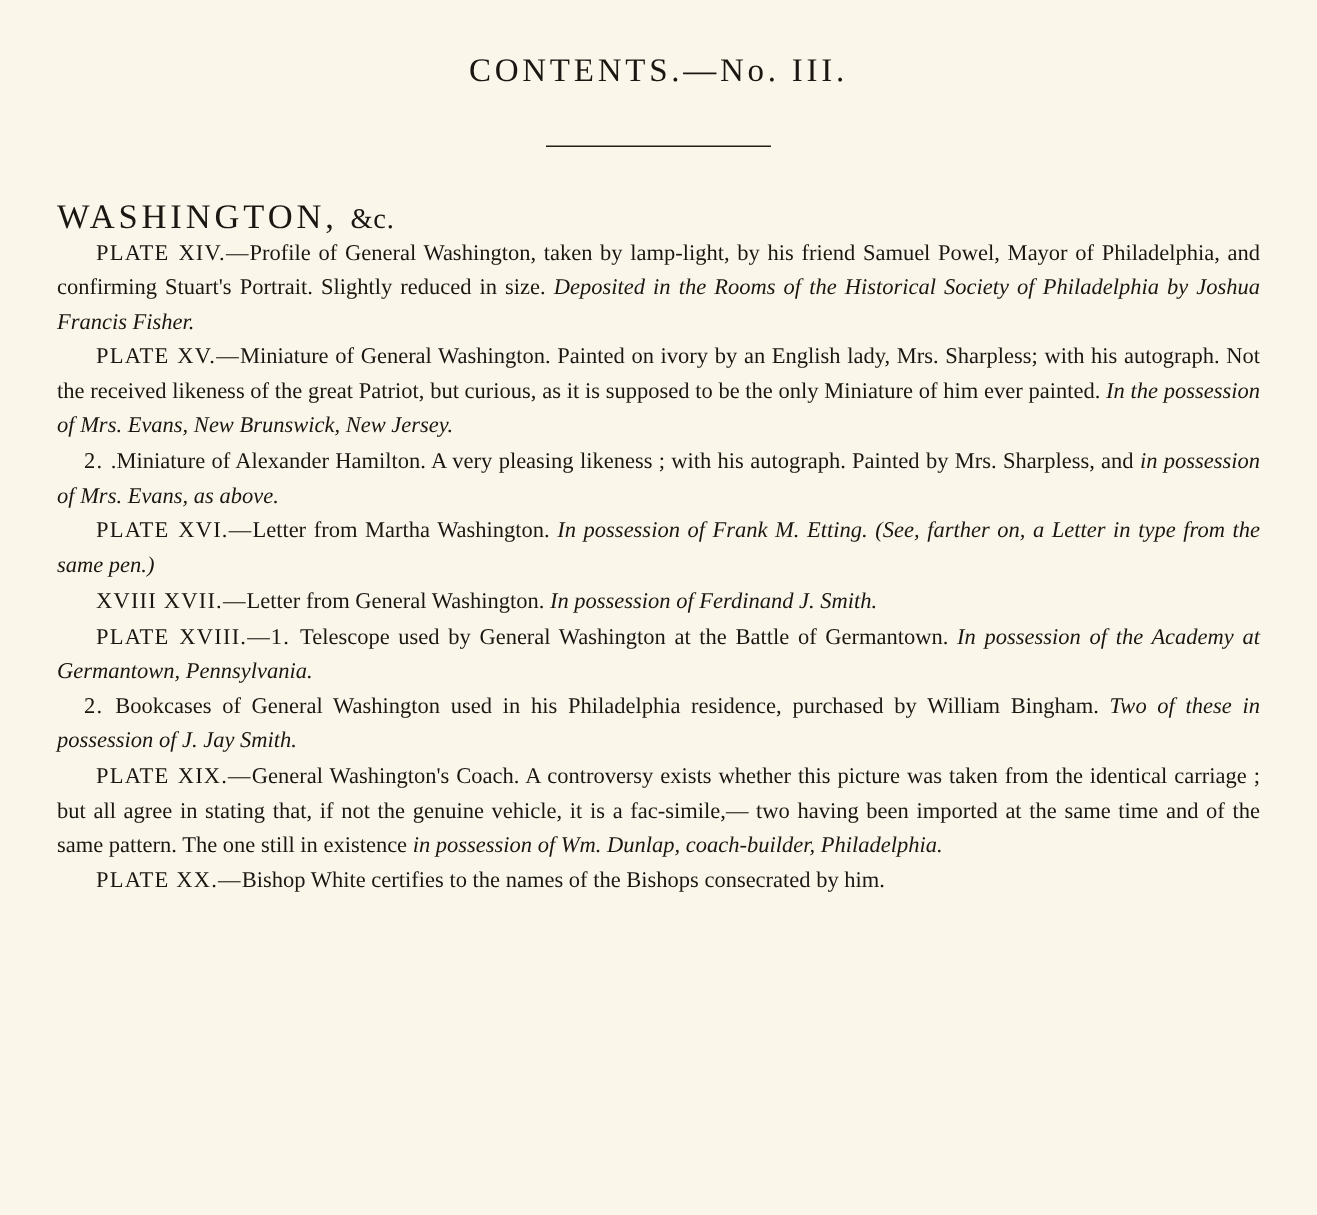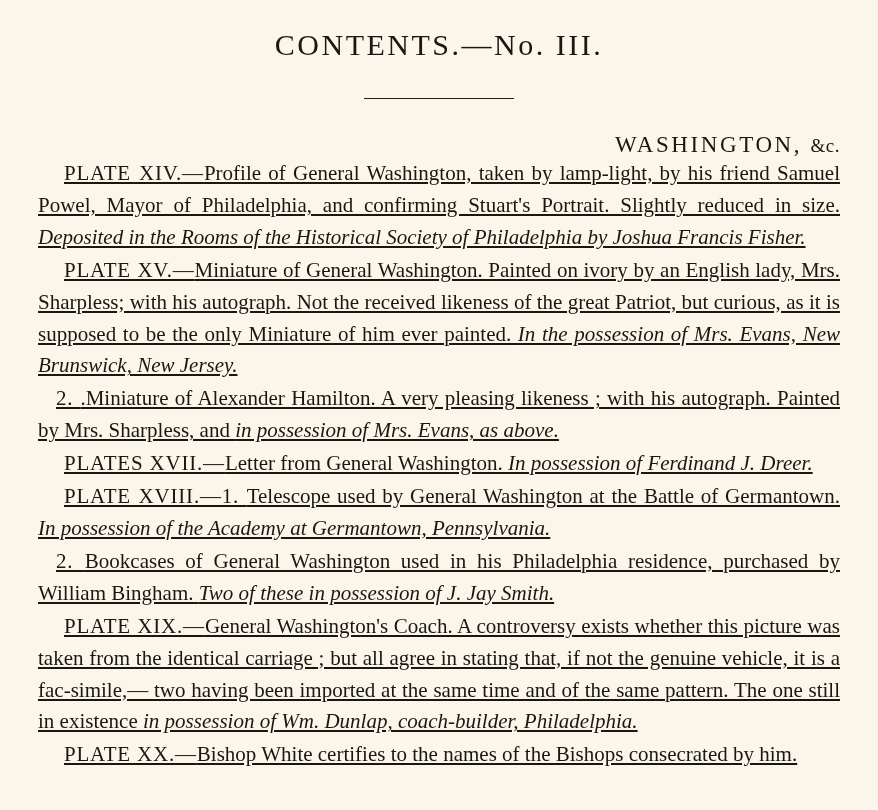--- a/index.html
+++ b/index.html
@@ -23,60 +23,59 @@
   }
   .main-title {
     text-align: center;
     font-family: "Liberation Serif", serif;
     font-size: 30px;
     letter-spacing: 1.5px;
     margin-top: 28px;
     white-space: nowrap;
   }
   .main-title .sc {
-    font-size: 30px;
+    font-size: 22px;
     letter-spacing: 2.5px;
   }
   .rule-wrap {
     text-align: center;
     margin-top: 26px;
     margin-bottom: 10px;
   }
   .rule {
     display: inline-block;
     width: 150px;
     height: 0;
     border-top: 1.6px solid #241f18;
     vertical-align: middle;
   }
   .subject {
-    text-align: right;
+    text-align: left;
     font-size: 23px;
     letter-spacing: 2.6px;
     margin-top: 26px;
   }
   .subject .amp {
     letter-spacing: 0.5px;
     font-size: 19px;
   }
   .plates-range {
     text-align: center;
     font-size: 19px;
     letter-spacing: 1.6px;
     margin-top: 16px;
     margin-bottom: 10px;
   }
   .entry {
-    font-size: 21px;
+    font-size: 15px;
     line-height: 1.52;
     text-align: justify;
     text-justify: inter-word;
     margin: 0 0 1px 0;
     hyphens: none;
-    text-decoration: underline;
   }
   .entry.indent {
     text-indent: 26px;
   }
   .entry.indent-sm {
     text-indent: 18px;
   }
   .plate-label {
     letter-spacing: 0.8px;
   }
@@ -107,22 +106,23 @@
   </div>
 
 
   <p class="entry indent"><span class="plate-label">PLATE XIV.—</span><span>Profile of General Washington, taken by lamp-light, by his friend Samuel Powel, Mayor of Philadelphia, and confirming Stuart's Portrait.  Slightly reduced in size. </span><span class="it">Deposited in the Rooms of the Historical Society of Philadelphia by Joshua Francis Fisher.</span></p>
 
   <p class="entry indent"><span class="plate-label">PLATE XV.—</span><span>Miniature of General Washington.  Painted on ivory by an English lady, Mrs. Sharpless; with his autograph.  Not the received likeness of the great Patriot, but curious, as it is supposed to be the only Miniature of him ever painted. </span><span class="it">In the possession of Mrs. Evans, New Brunswick, New Jersey.</span></p>
 
   <p class="entry indent-sm"><span class="plate-label">2. </span><span>.Miniature of Alexander Hamilton.   A very pleasing likeness ; with his autograph.  Painted by Mrs. Sharpless, and </span><span class="it">in possession of Mrs. Evans, as above.</span></p>
 
 
+  <p class="entry indent"><span class="plate-label">PLATE XVI.—</span><span>Letter from Martha Washington. </span><span class="it">In possession of Frank M. Etting.  (See, farther on, a Letter in type from the same pen.)</span></p>
 
-  <p class="entry indent"><span class="plate-label">PLATES XVII.—</span><span>Letter from General Washington. </span><span class="it">In possession of Ferdinand J. Dreer.</span></p>
+  <p class="entry indent"><span class="plate-label">XVIII XVII.—</span><span>Letter from General Washington. </span><span class="it">In possession of Ferdinand J. Smith.</span></p>
 
   <p class="entry indent"><span class="plate-label">PLATE XVIII.—1. </span><span>Telescope used by General Washington at the Battle of Germantown. </span><span class="it">In possession of the Academy at Germantown, Pennsylvania.</span></p>
 
   <p class="entry indent-sm"><span class="plate-label">2. </span><span>Bookcases of General Washington used in his Philadelphia residence, purchased by William Bingham. </span><span class="it">Two of these in possession of J. Jay Smith.</span></p>
 
   <p class="entry indent"><span class="plate-label">PLATE XIX.—</span><span>General Washington's Coach.  A controversy exists whether this picture was taken from the identical carriage ; but all agree in stating that, if not the genuine vehicle, it is a fac-simile,— two having been imported at the same time and of the same pattern.  The one still in existence </span><span class="it">in possession of Wm. Dunlap, coach-builder, Philadelphia.</span></p>
 
   <p class="entry last-line"><span class="plate-label">PLATE XX.—</span><span>Bishop White certifies to the names of the Bishops consecrated by him.</span></p>
 
 </div>

